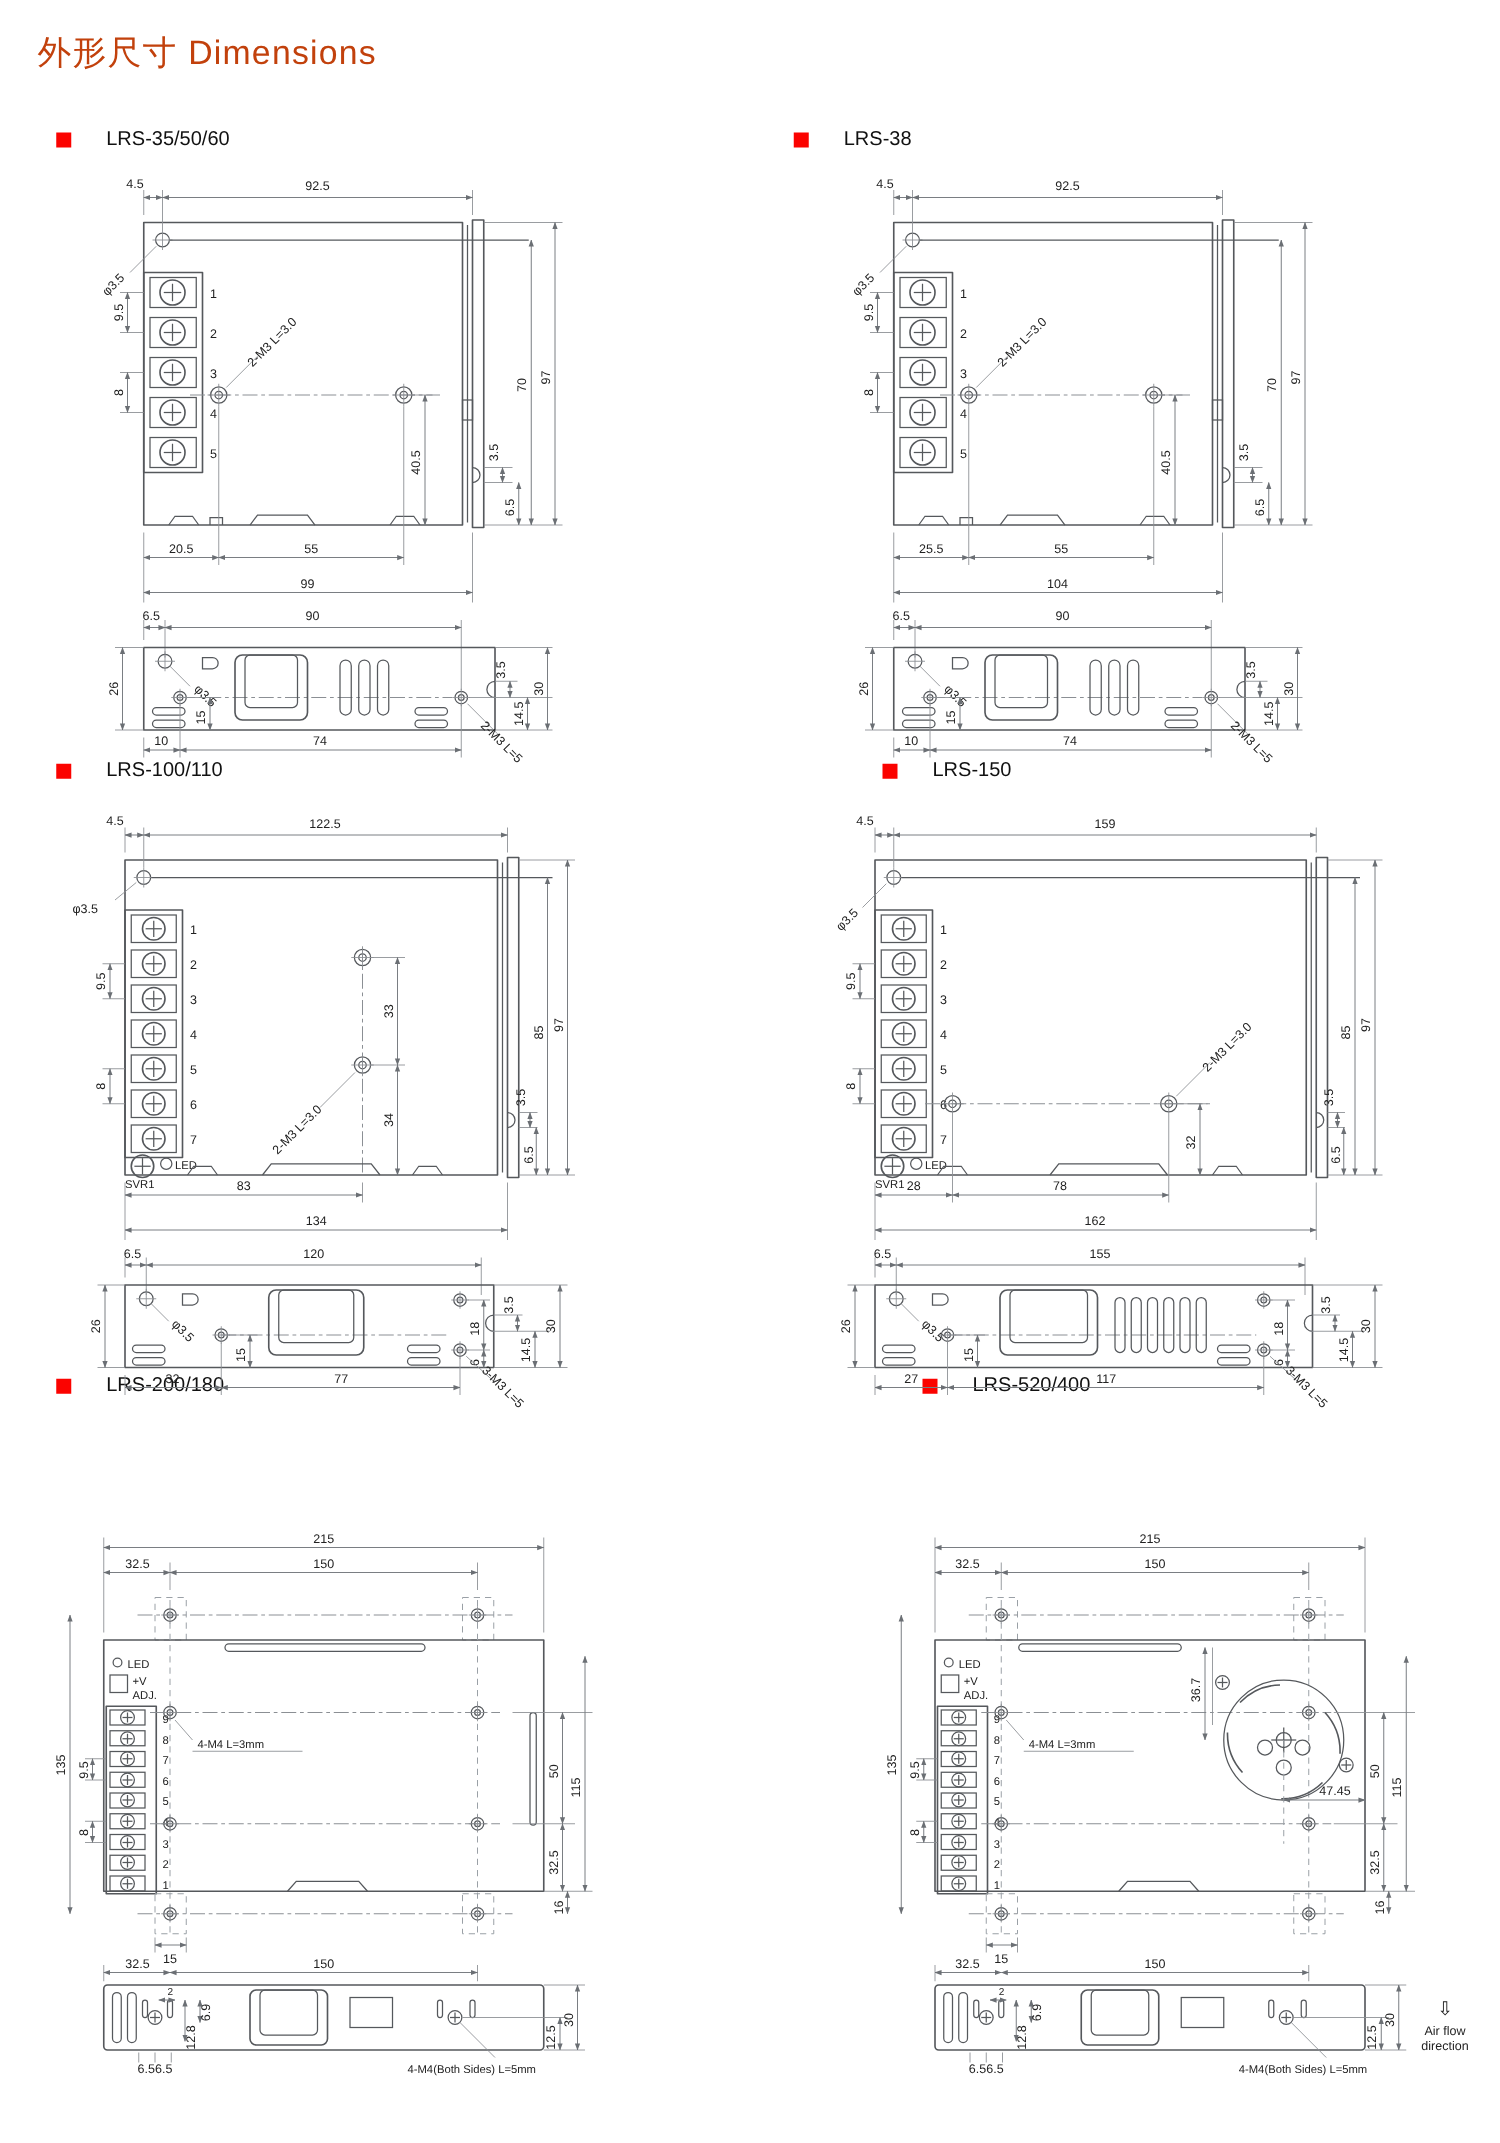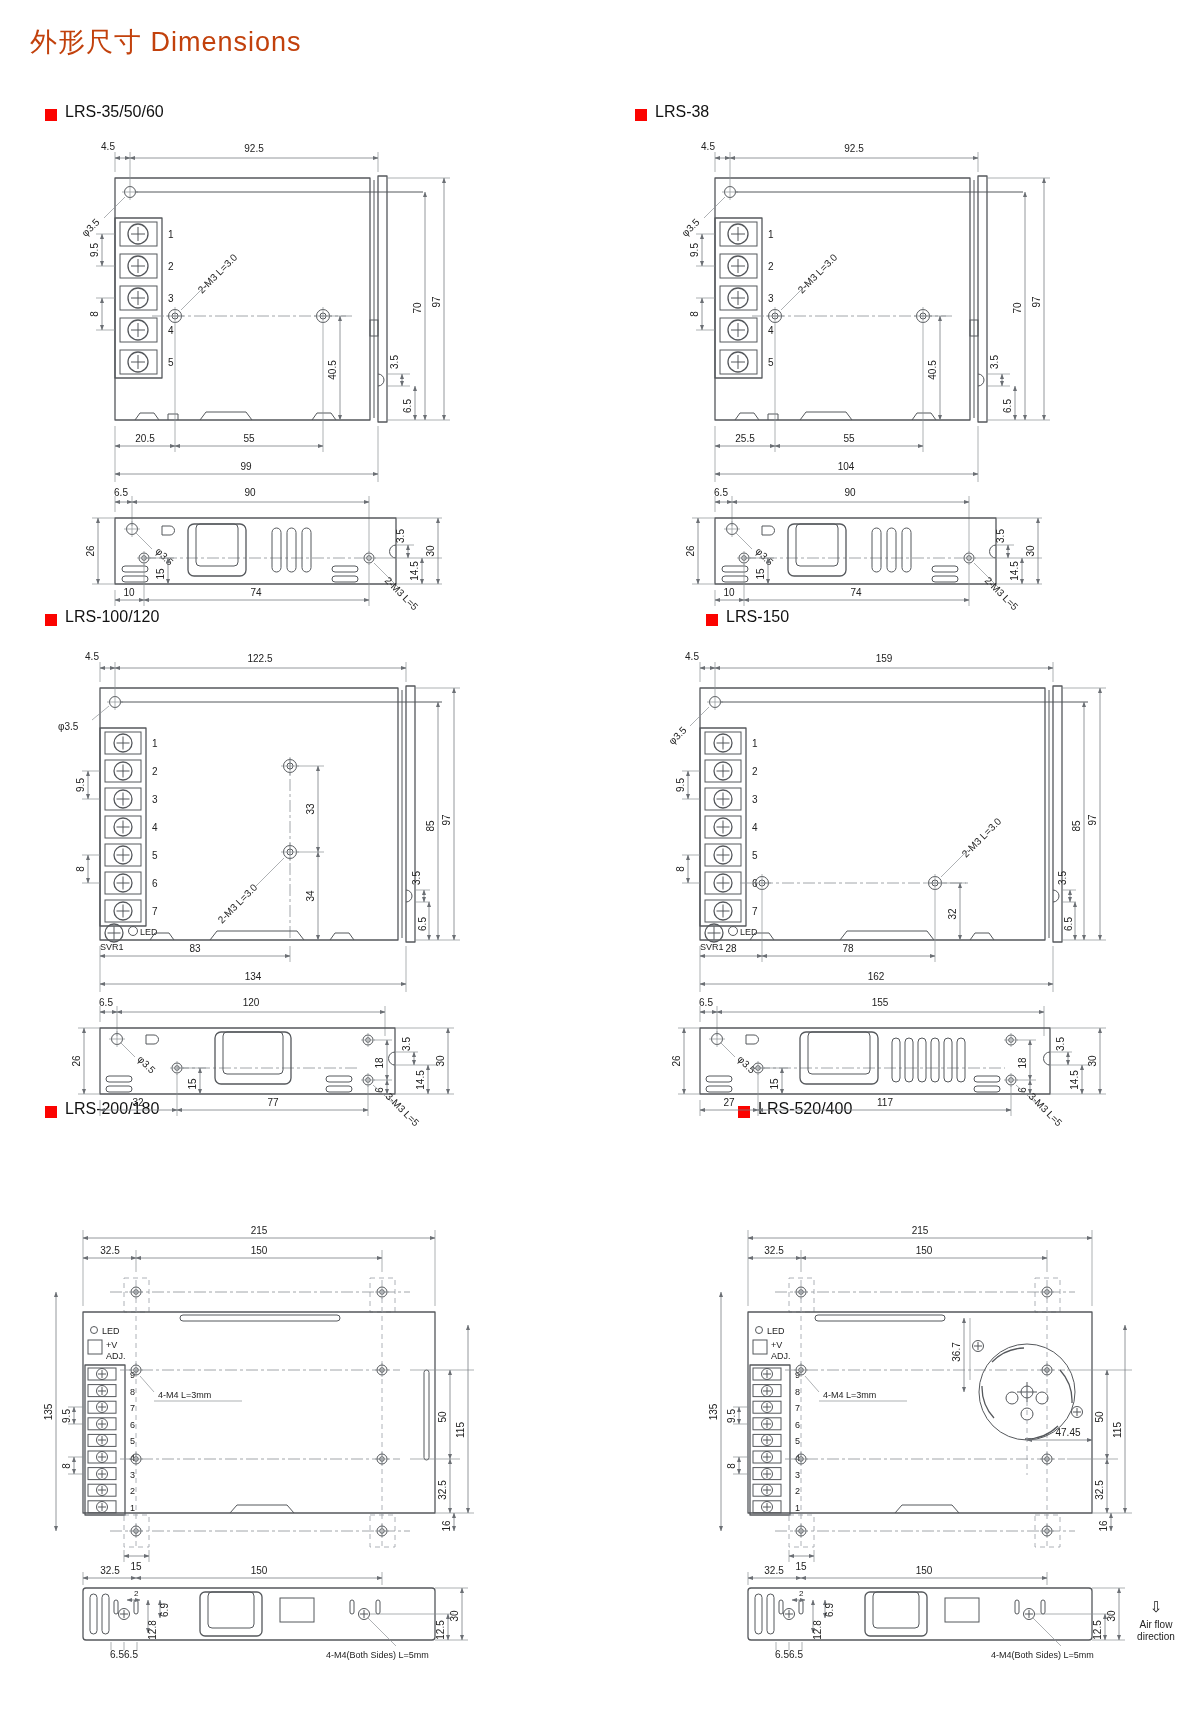--- a/index.html
+++ b/index.html
@@ -1,18 +1,18 @@
 <!DOCTYPE html>
 <html><head>
 <meta charset="utf-8">
 <style>
   html,body{margin:0;padding:0;background:#fff}
   body{width:1200px;height:1714px;position:relative;font-family:"Liberation Sans",sans-serif}
   .page-title{position:absolute;left:30px;top:24px;color:#c2410c;font-size:27px;letter-spacing:1px}
-  .sec{position:absolute;display:flex;align-items:flex-end;gap:8px}
+  .sec{position:absolute;display:flex;align-items:center;gap:28px}
   .bullet{width:12px;height:12px;background:#fb0300}
   .sec span{font-size:16px;color:#111}
   svg.panel{position:absolute;overflow:visible}
   .o{fill:none;stroke:#55585c;stroke-width:1.3;stroke-linejoin:round}
   .t{fill:none;stroke:#55585c;stroke-width:1}
   .d{fill:none;stroke:#8b8f94;stroke-width:.7}
   .dl{fill:none;stroke:#7a7e83;stroke-width:.8;marker-start:url(#ar);marker-end:url(#ar)}
   .cl{fill:none;stroke:#8b8f94;stroke-width:.8;stroke-dasharray:12 3 3 3}
   .da{fill:none;stroke:#9aa0a6;stroke-width:.8;stroke-dasharray:5 4}
   text{font-size:10px;fill:#222}
@@ -70,21 +70,21 @@
 <div class="sec" style="left:45px;top:103px">
   <div class="bullet"></div>
   <span>LRS-35/50/60</span>
 </div>
 <div class="sec" style="left:635px;top:103px">
   <div class="bullet"></div>
   <span>LRS-38</span>
 </div>
 <div class="sec" style="left:45px;top:608px">
   <div class="bullet"></div>
-  <span>LRS-100/120</span>
+  <span>LRS-100/110</span>
 </div>
 <div class="sec" style="left:706px;top:608px">
   <div class="bullet"></div>
   <span>LRS-150</span>
 </div>
 <div class="sec" style="left:45px;top:1100px">
   <div class="bullet"></div>
   <span>LRS-200/180</span>
 </div>
 <div class="sec" style="left:738px;top:1100px">

